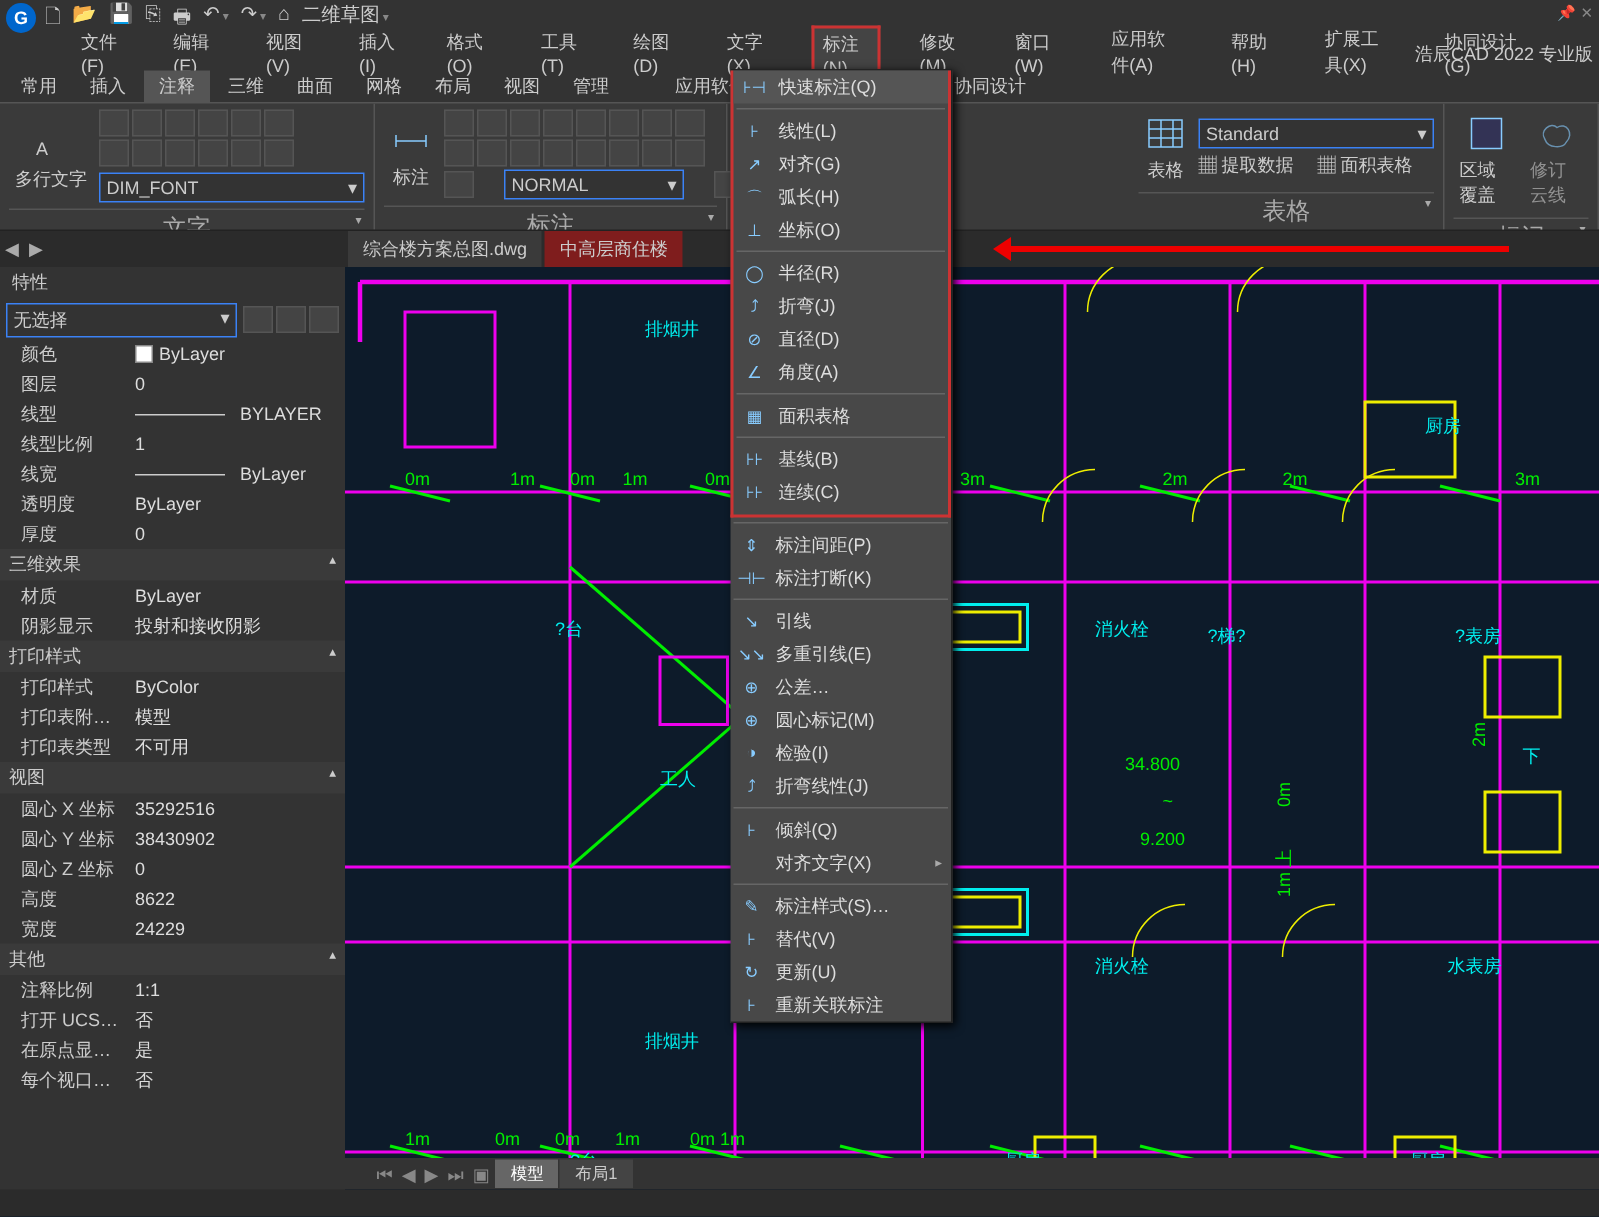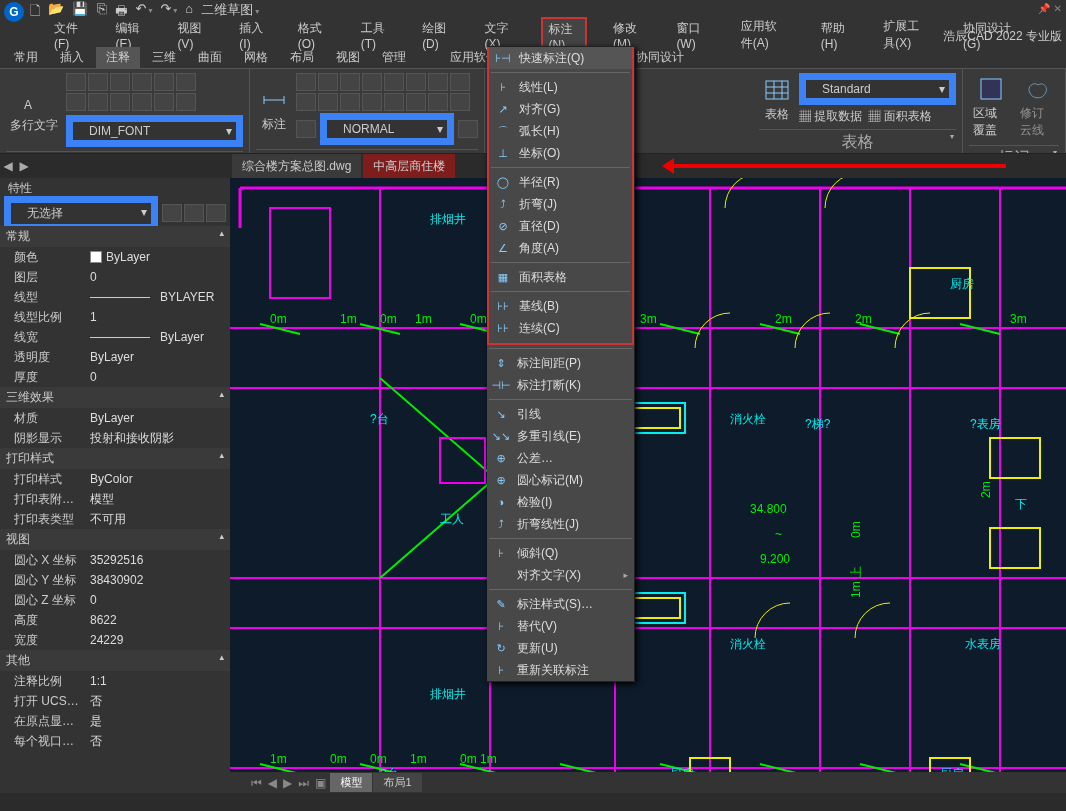--- a/index.html
+++ b/index.html
@@ -16,21 +16,21 @@
 .ribtabs { height:22px; background:#333; display:flex; gap:2px; padding:0 4px; align-items:center; }
 .ribtabs .rt { padding:2px 10px; color:#ccc; cursor:pointer; }
 .ribtabs .rt.active { background:#555; }
 .ribbon { height:86px; background:#3a3a3a; border-top:1px solid #555; border-bottom:1px solid #222; display:flex; overflow:hidden; }
 .panel { border-right:1px solid #555; display:flex; flex-direction:column; padding:0 6px; }
 .panel-body { flex:1; display:flex; align-items:center; gap:4px; padding:4px 0; }
 .panel-title { text-align:center; font-size:16px; color:#aaa; padding:2px 0; border-top:1px solid #555; position:relative; }
 .panel-title::after { content:"▾"; position:absolute; right:2px; font-size:8px; }
 .bigbtn { display:flex; flex-direction:column; align-items:center; gap:2px; padding:2px 4px; cursor:pointer; }
 .bigbtn svg { width:28px; height:28px; }
-.combo { background:#333; border:7px solid #3b82f6; padding:2px 16px; min-width:120px; color:#ccc; position:relative; }
+.combo { background:#333; border:1px solid #3b82f6; padding:2px 4px; min-width:120px; color:#ccc; position:relative; }
 .combo::after { content:"▾"; position:absolute; right:4px; }
 .icongrid { display:grid; grid-template-columns:repeat(6,20px); grid-auto-rows:18px; gap:2px; }
 .icongrid span,.sm-icon { width:20px; height:18px; background:#444; display:inline-block; cursor:pointer; border:1px solid #555; }
 .doc-tabs { height:24px; background:#2b2b2b; display:flex; align-items:center; position:relative; }
 .doc-tabs .arrow { width:16px; text-align:center; color:#aaa; cursor:pointer; }
 .doc-tab { padding:4px 10px; background:#3a3a3a; color:#ccc; margin-left:2px; cursor:pointer; }
 .doc-tab.active { background:#7f1d1d; }
 .red-arrow { position:absolute; right:60px; top:10px; width:340px; height:4px; background:#e00; }
 .red-arrow::before { content:""; position:absolute; left:-12px; top:-6px; border:8px solid transparent; border-right:12px solid #e00; }
 .main { display:flex; height:615px; }
@@ -170,42 +170,42 @@
         <div style="display:flex;gap:2px">
             <span class="sm-icon"></span>
             <span class="sm-icon"></span>
             <span class="sm-icon"></span>
             <span class="sm-icon"></span>
             <span class="sm-icon"></span>
             <span class="sm-icon"></span>
             <span class="sm-icon"></span>
             <span class="sm-icon"></span>
           </div>
-        <div style="display:flex;gap:4px;align-items:center">
+        <div style="display:flex;gap:20px;align-items:center">
             <span class="sm-icon"></span>
             <div class="combo" style="flex:1">NORMAL</div>
             <span class="sm-icon"></span>
           </div>
       </div>
     </div>
     <div class="panel-title">标注</div>
   </div>
   <div class="panel" style="width:268px;opacity:0"></div>
   <div class="panel" style="width:210px">
     <div class="panel-body">
       <div class="bigbtn">
         <svg viewBox="0 0 28 28">
             <rect x="3" y="5" width="22" height="18" fill="none" stroke="#8cf"></rect>
             <path d="M3 11h22M3 17h22M11 5v18M19 5v18" stroke="#8cf"></path>
           </svg>
         <span>表格</span>
       </div>
       <div style="display:flex;flex-direction:column;gap:3px;flex:1">
         <div class="combo">Standard</div>
-        <div style="display:flex;gap:6px">
+        <div style="display:flex;gap:16px">
           <span style="cursor:pointer">▦ <span>提取数据</span></span>
           <span style="cursor:pointer">▦ <span>面积表格</span></span>
         </div>
       </div>
     </div>
     <div class="panel-title">表格</div>
   </div>
   <div class="panel" style="flex:1;min-width:90px">
     <div class="panel-body">
       <div class="bigbtn">
@@ -243,21 +243,20 @@
     </div>
     <div class="props-sel">
       <div class="combo">无选择</div>
       <div class="handles">
           <span></span>
           <span></span>
           <span></span>
         </div>
     </div>
     <div id="props-body" style="overflow:hidden;flex:1">
-        <div class="sect">常规</div>
         <div class="prop-row">
           <div class="k">颜色</div>
           <div class="v"><span class="swatch"></span>ByLayer</div>
         </div>
         <div class="prop-row">
           <div class="k">图层</div>
           <div class="v">0</div>
         </div>
         <div class="prop-row">
           <div class="k">线型</div>

